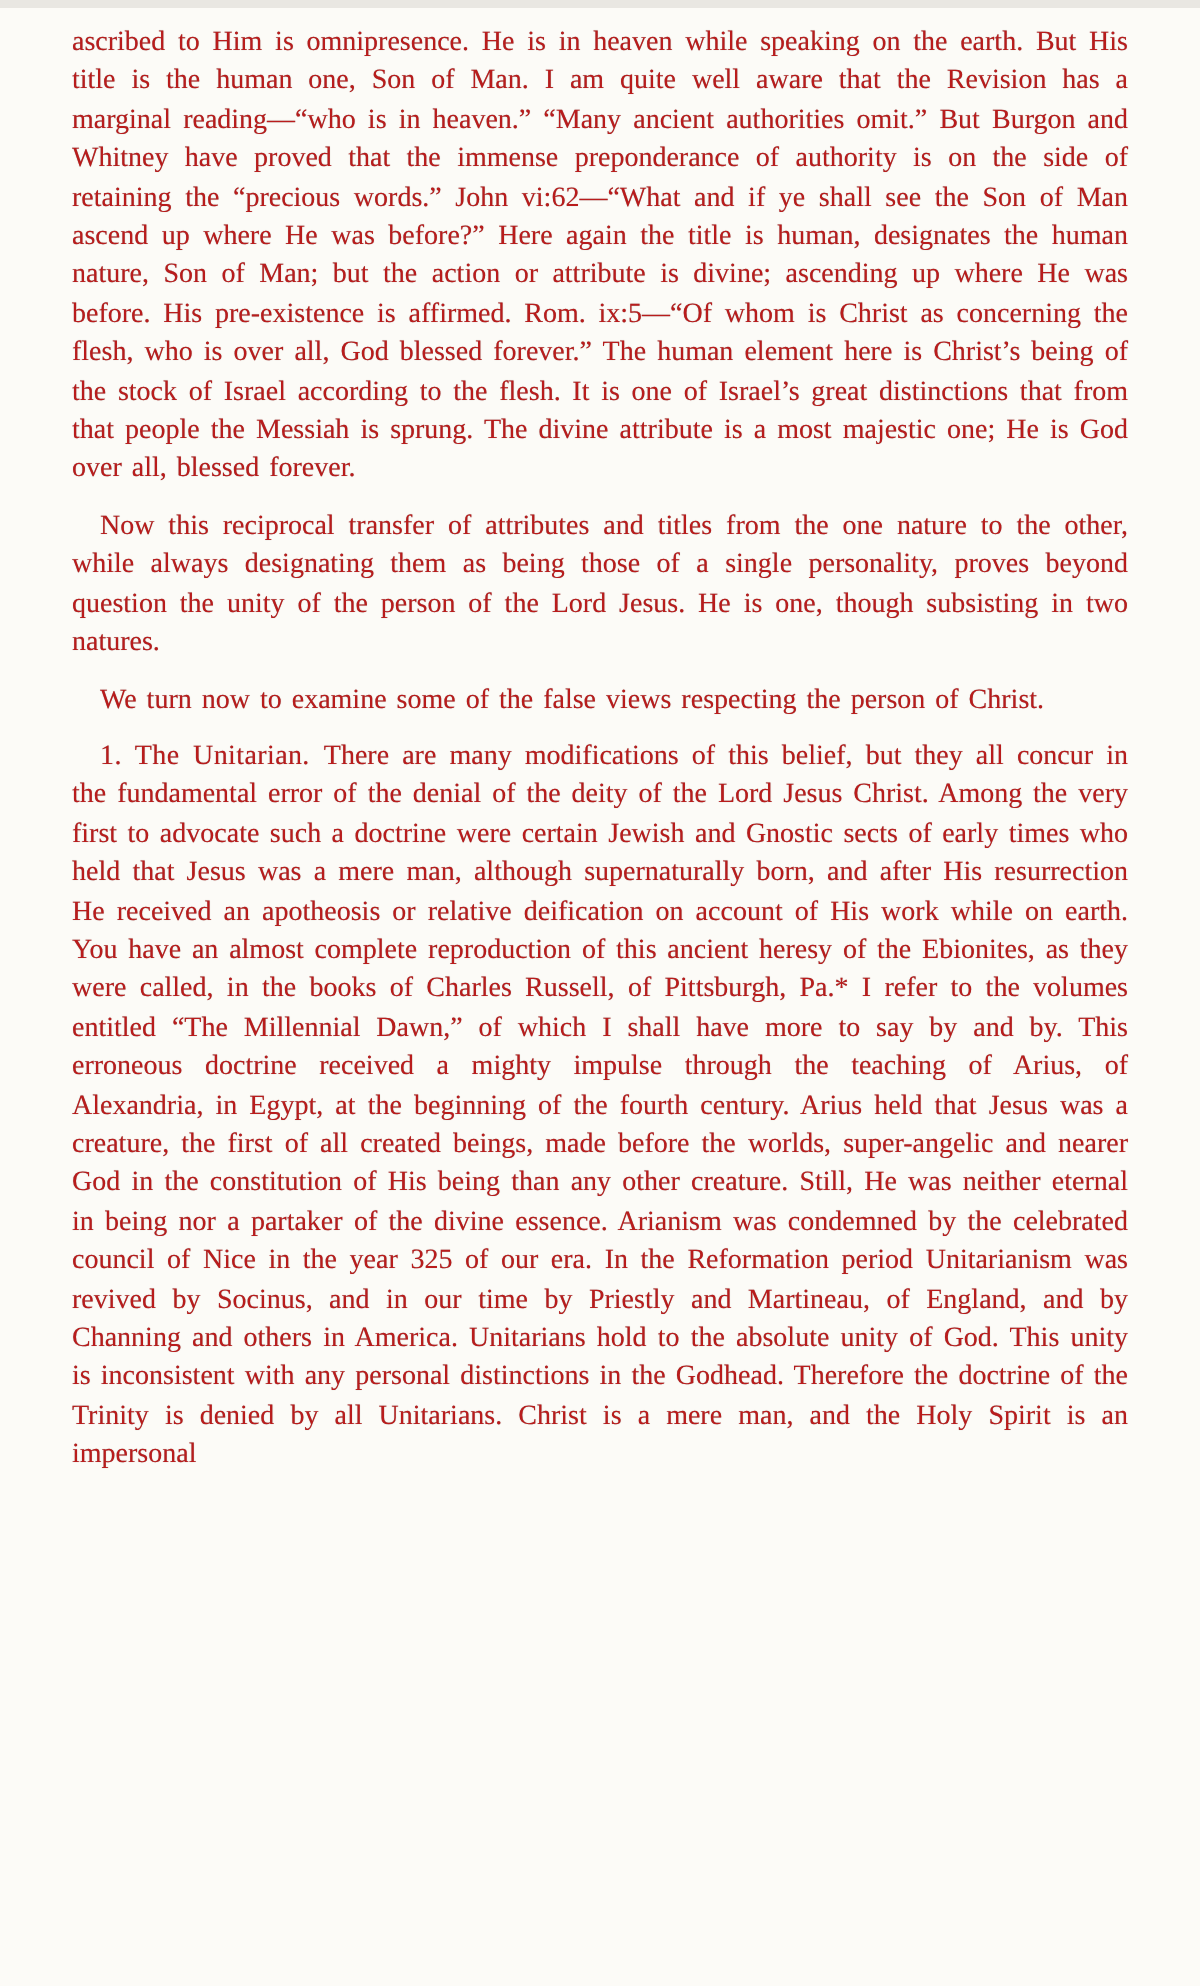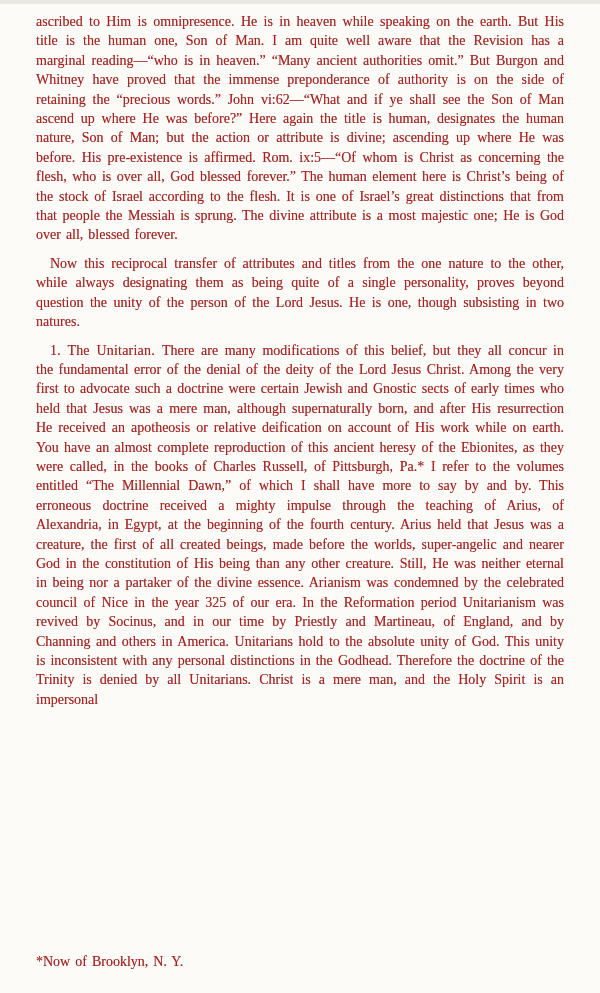--- a/index.html
+++ b/index.html
@@ -47,24 +47,24 @@
     text-shadow: 0 0 0.4px rgba(40, 35, 30, 0.45);
   }
 </style>
 </head>
 <body>
 
 <div class="page">
 
   <p class="para no-indent">ascribed to Him is omnipresence.  He is in heaven while speaking on the earth.  But His title is the human one, Son of Man.  I am quite well aware that the Revision has a marginal reading—“who is in heaven.”  “Many ancient authorities omit.”  But Burgon and Whitney have proved that the immense preponderance of authority is on the side of retaining the “precious words.”  John vi:62—“What and if ye shall see the Son of Man ascend up where He was before?”  Here again the title is human, designates the human nature, Son of Man; but the action or attribute is divine; ascending up where He was before.  His pre-existence is affirmed.  Rom. ix:5—“Of whom is Christ as concerning the flesh, who is over all, God blessed forever.”  The human element here is Christ’s being of the stock of Israel according to the flesh.  It is one of Israel’s great distinctions that from that people the Messiah is sprung.  The divine attribute is a most majestic one; He is God over all, blessed forever.</p>
 
-  <p class="para">Now this reciprocal transfer of attributes and titles from the one nature to the other, while always designating them as being quite of a single personality, proves beyond question the unity of the person of the Lord Jesus.  He is one, though subsisting in two natures.</p>
+  <p class="para">Now this reciprocal transfer of attributes and titles from the one nature to the other, while always designating them as being those of a single personality, proves beyond question the unity of the person of the Lord Jesus.  He is one, though subsisting in two natures.</p>
 
+  <p class="para">We turn now to examine some of the false views respecting the person of Christ.</p>
 
   <p class="para">
     <strong class="lead">1.  The Unitarian.</strong><span>There are many modifications of this belief, but they all concur in the fundamental error of the denial of the deity of the Lord Jesus Christ.  Among the very first to advocate such a doctrine were certain Jewish and Gnostic sects of early times who held that Jesus was a mere man, although supernaturally born, and after His resurrection He received an apotheosis or relative deification on account of His work while on earth.  You have an almost complete reproduction of this ancient heresy of the Ebionites, as they were called, in the books of Charles Russell, of Pittsburgh, Pa.*  I refer to the volumes entitled “The Millennial Dawn,” of which I shall have more to say by and by.  This erroneous doctrine received a mighty impulse through the teaching of Arius, of Alexandria, in Egypt, at the beginning of the fourth century.  Arius held that Jesus was a creature, the first of all created beings, made before the worlds, super-angelic and nearer God in the constitution of His being than any other creature.  Still, He was neither eternal in being nor a partaker of the divine essence.  Arianism was condemned by the celebrated council of Nice in the year 325 of our era.  In the Reformation period Unitarianism was revived by Socinus, and in our time by Priestly and Martineau, of England, and by Channing and others in America.  Unitarians hold to the absolute unity of God.  This unity is inconsistent with any personal distinctions in the Godhead.  Therefore the doctrine of the Trinity is denied by all Unitarians.  Christ is a mere man, and the Holy Spirit is an impersonal</span>
   </p>
 
   <div class="spacer"></div>
 
-  <div class="footnote">*Now of Brooklyn, N. Y.</div>
 
 </div>
 
 </body></html>

